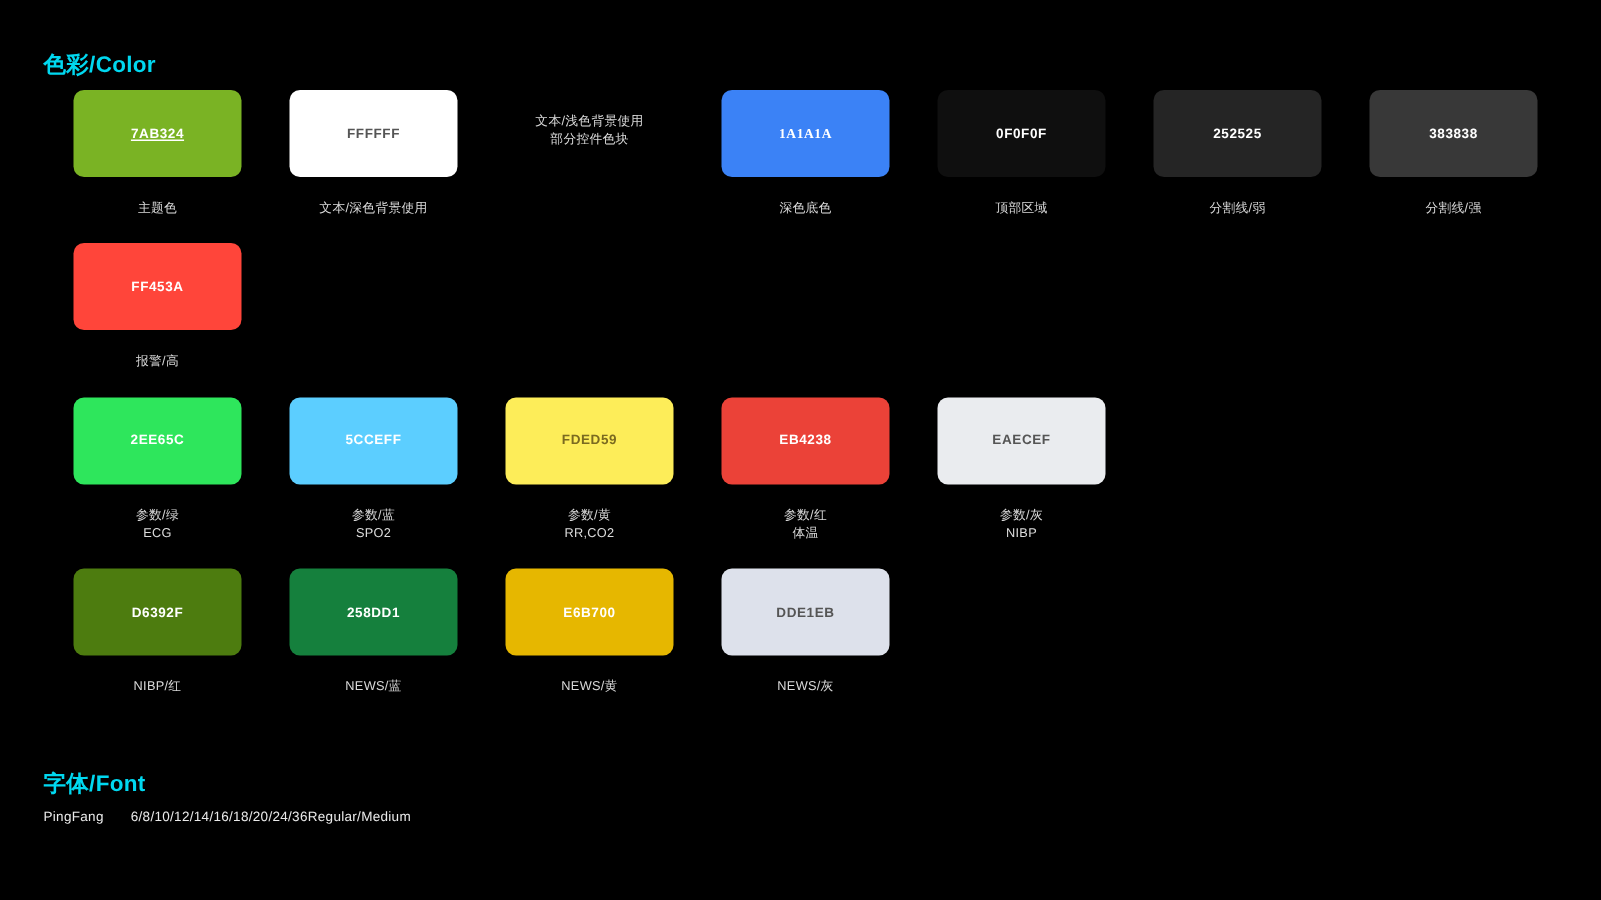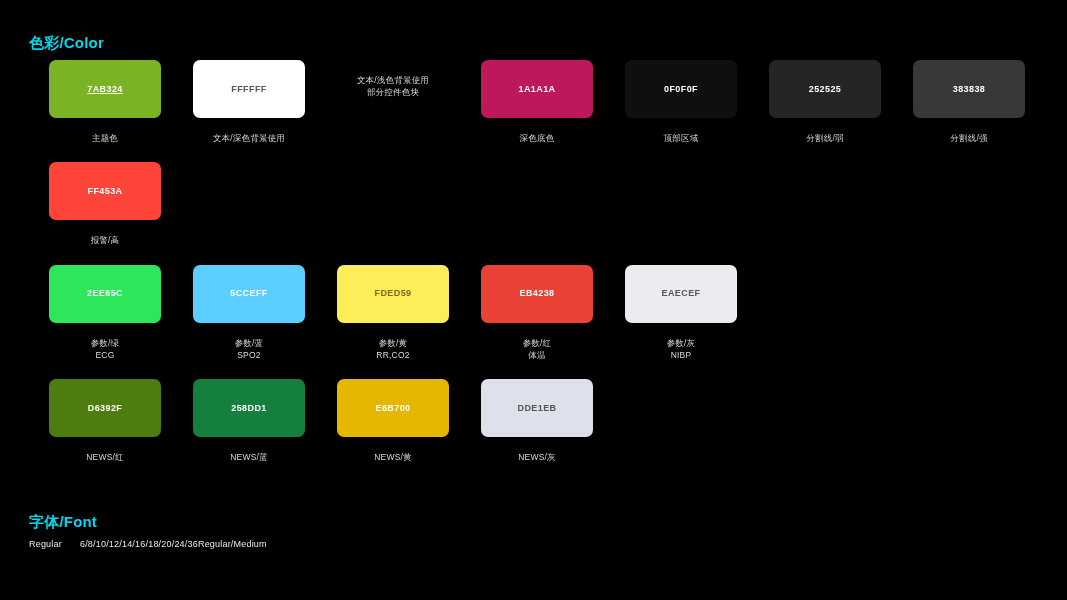--- a/index.html
+++ b/index.html
@@ -120,21 +120,21 @@
             <span class="swatch-label">文本/深色背景使用</span>
           </div>
         </div>
         <div class="swatch-cell">
           <div class="swatch-labels">
             <span class="swatch-label">文本/浅色背景使用</span>
             <span class="swatch-label sub">部分控件色块</span>
           </div>
         </div>
         <div class="swatch-cell">
-          <div class="swatch-box" style="background: #be185d;">
+          <div class="swatch-box" style="background: #3b82f6; font-family: Liberation Serif, serif;">
             <span class="swatch-hex" style="color: rgb(255, 255, 255);">1A1A1A</span>
           </div>
           <div class="swatch-labels">
             <span class="swatch-label">深色底色</span>
           </div>
         </div>
         <div class="swatch-cell">
           <div class="swatch-box" style="background: rgb(15, 15, 15);">
             <span class="swatch-hex" style="color: rgb(255, 255, 255);">0F0F0F</span>
           </div>
@@ -215,21 +215,21 @@
             <span class="swatch-label sub">NIBP</span>
           </div>
         </div>
       </div>
       <div class="swatch-row">
         <div class="swatch-cell">
           <div class="swatch-box" style="background: #4d7c0f;">
             <span class="swatch-hex" style="color: rgb(255, 255, 255);">D6392F</span>
           </div>
           <div class="swatch-labels">
-            <span class="swatch-label">NEWS/红</span>
+            <span class="swatch-label">NIBP/红</span>
           </div>
         </div>
         <div class="swatch-cell">
           <div class="swatch-box" style="background: #15803d;">
             <span class="swatch-hex" style="color: rgb(255, 255, 255);">258DD1</span>
           </div>
           <div class="swatch-labels">
             <span class="swatch-label">NEWS/蓝</span>
           </div>
         </div>
@@ -248,16 +248,16 @@
           <div class="swatch-labels">
             <span class="swatch-label">NEWS/灰</span>
           </div>
         </div>
       </div>
     </div>
 
   <div class="section-title" id="font-title" style="color: rgb(0, 216, 240);">字体/Font</div>
 
   <div class="font-line">
-    <span class="font-family-name">Regular</span><span class="font-sizes">6/8/10/12/14/16/18/20/24/36</span><span class="font-weights">Regular/Medium</span>
+    <span class="font-family-name">PingFang</span><span class="font-sizes">6/8/10/12/14/16/18/20/24/36</span><span class="font-weights">Regular/Medium</span>
   </div>
 
 </div>
 
 </body></html>

